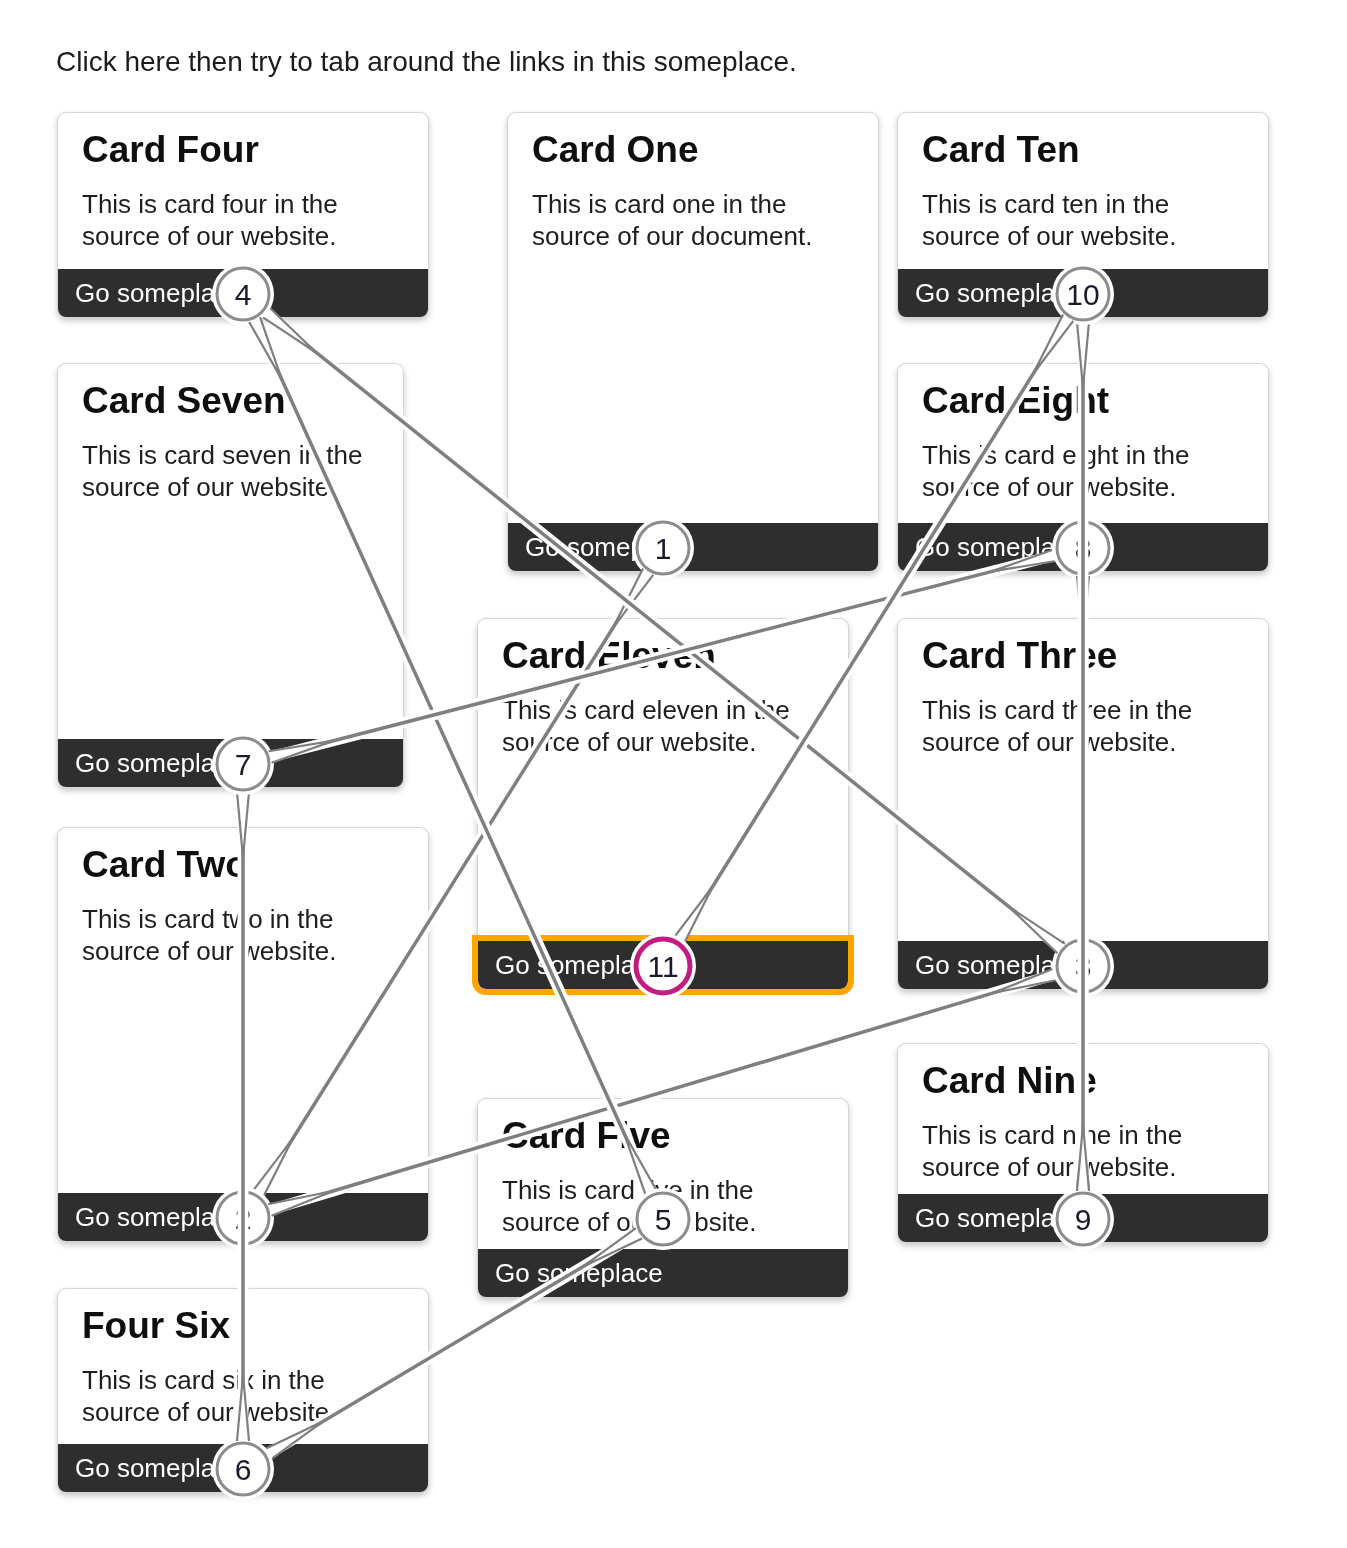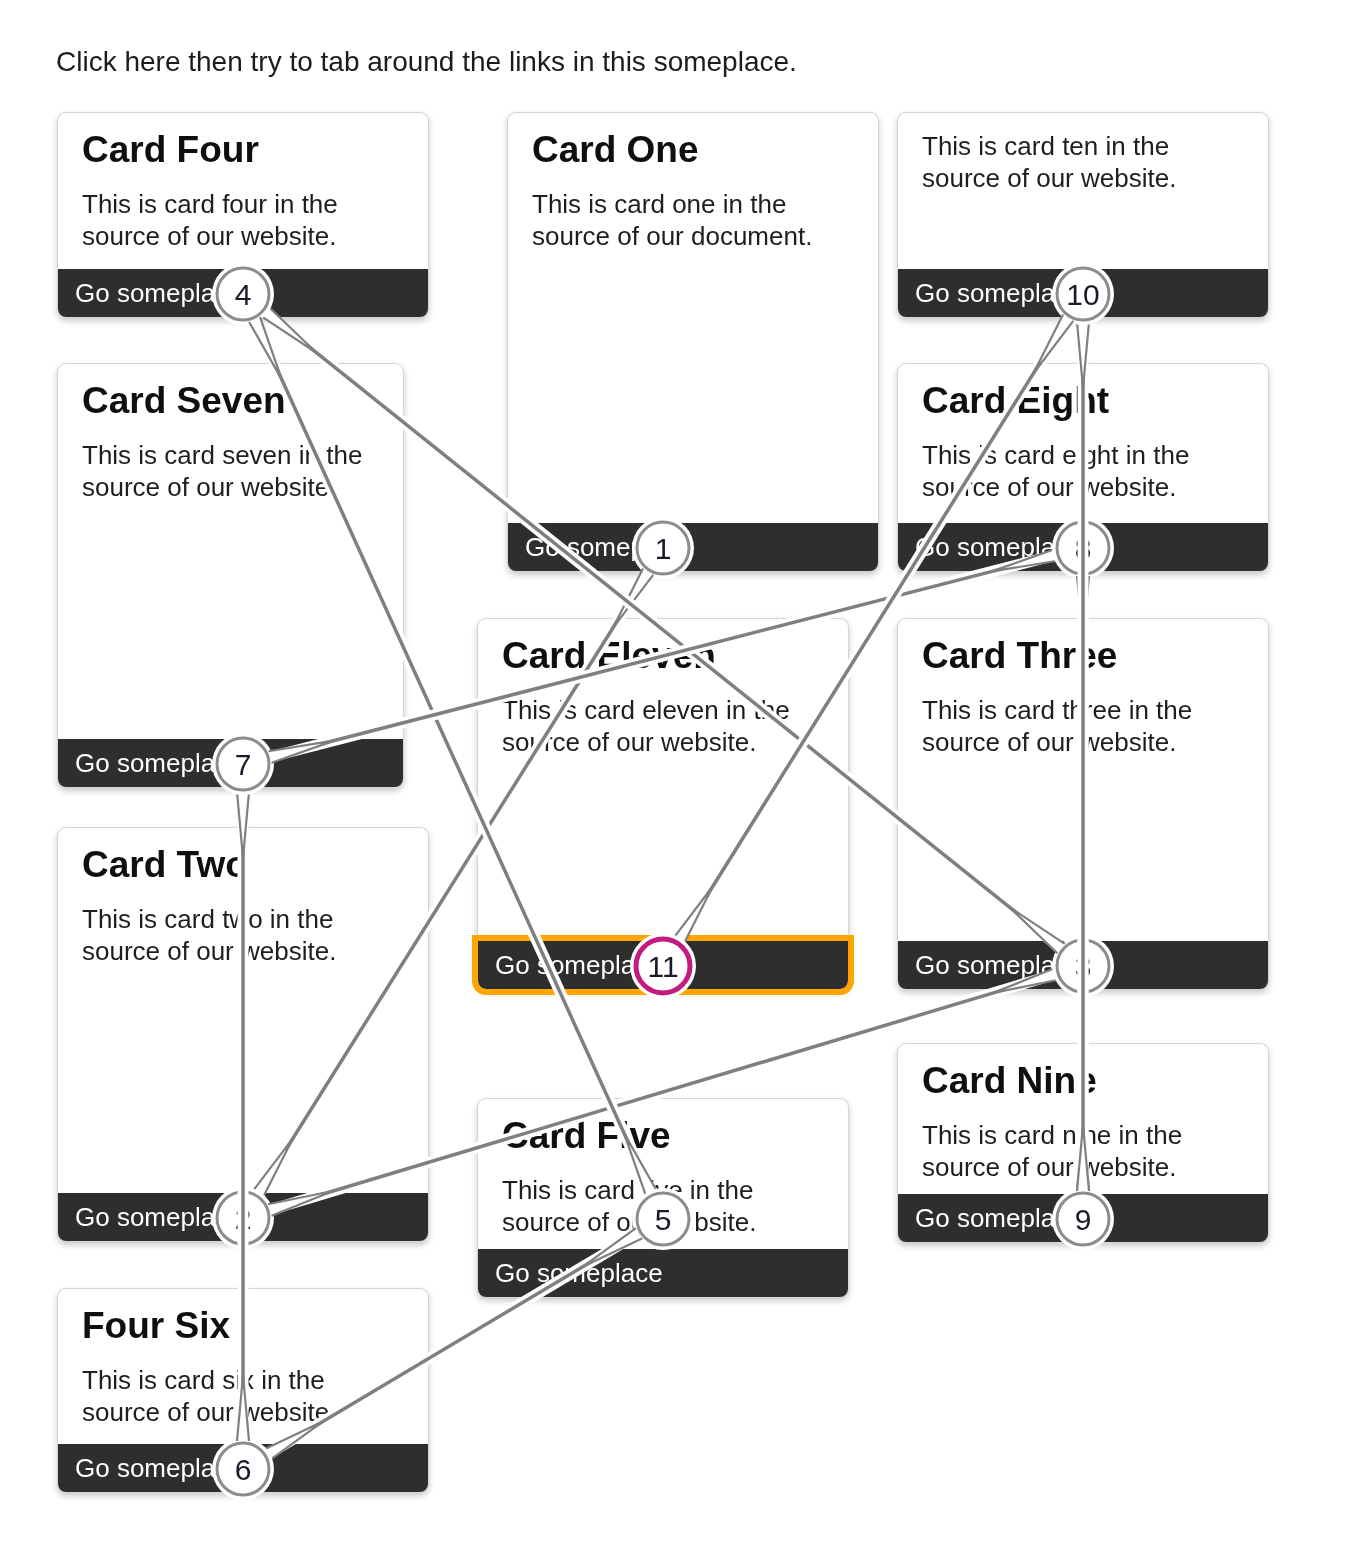--- a/index.html
+++ b/index.html
@@ -106,20 +106,21 @@
     <a href="#" class="card-btn focused">Go someplace</a>
   </article>
 
   <article class="card" style="left:477px; top:1098px; width:372px; height:200px;">
     <h2>Card Five</h2>
     <p>This is card five in the source of our website.</p>
     <a href="#" class="card-btn">Go someplace</a>
   </article>
 
   <article class="card" style="left:897px; top:112px; width:372px; height:206px;">
+    <h2>Card Ten</h2>
     <p>This is card ten in the source of our website.</p>
     <a href="#" class="card-btn">Go someplace</a>
   </article>
 
   <article class="card" style="left:897px; top:363px; width:372px; height:209px;">
     <h2>Card Eight</h2>
     <p>This is card eight in the source of our website.</p>
     <a href="#" class="card-btn">Go someplace</a>
   </article>
 

